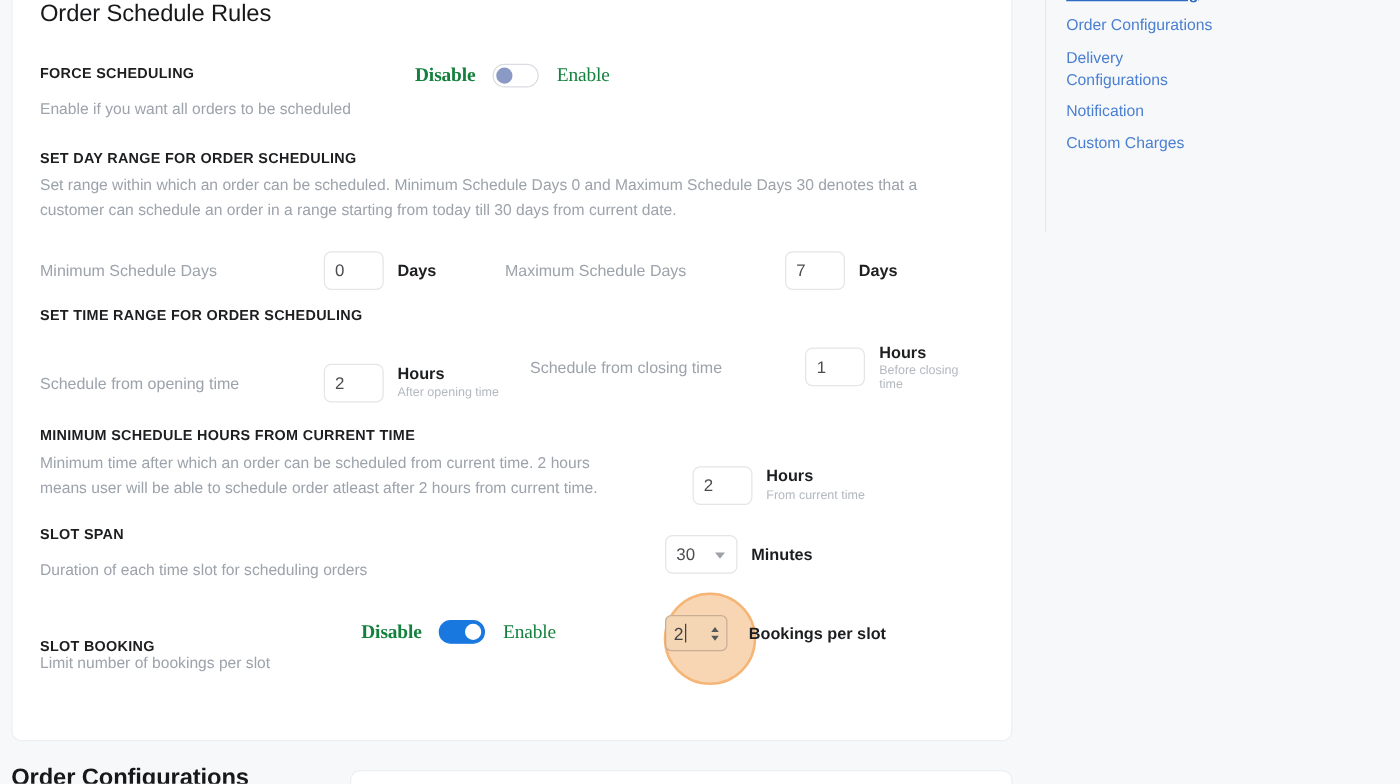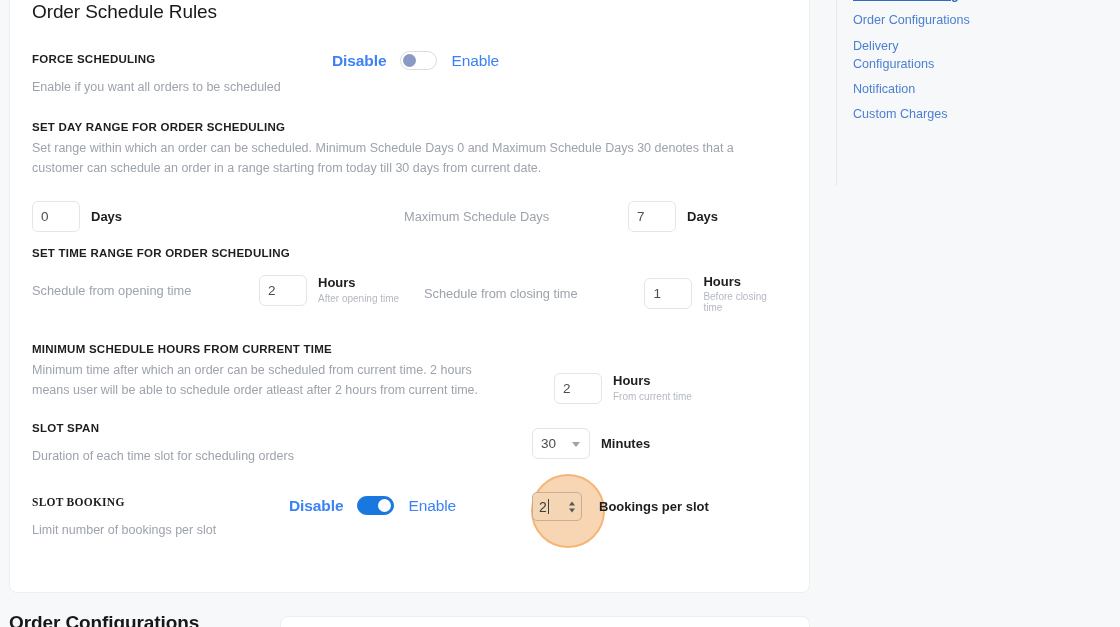--- a/index.html
+++ b/index.html
@@ -85,22 +85,23 @@
 
   
   .toggle-group {
     display: flex;
     align-items: center;
     gap: 14px;
   }
   .tg-label {
     font-size: 15.5px;
     font-weight: 700;
-    color: #3b82f6;
+    color: #15803d;
     letter-spacing: -0.1px;
+    font-family: Liberation Serif, serif;
   }
 
   .switch {
     position: relative;
     width: 37px;
     height: 19px;
     border-radius: 19px;
     background: #ffffff;
     border: 1px solid #d9dce1;
     flex: none;
@@ -231,21 +232,21 @@
     top: 50%;
     margin-top: -2px;
     width: 0; height: 0;
     border-left: 4px solid transparent;
     border-right: 4px solid transparent;
     border-top: 5px solid #9ea3a9;
   }
 
   
   .sec-slotbooking { margin-top: 24px; position: relative; height: 60px; }
-  .sec-slotbooking .sec-head { position: absolute; left: 22px; top: 0; font-family: Liberation Serif, serif; }
+  .sec-slotbooking .sec-head { position: absolute; left: 22px; top: 16px; }
   .sec-slotbooking .sec-desc { position: absolute; left: 22px; top: 19px; }
 
   .booking-toggle {
     position: absolute;
     left: 279px;
     top: 0px;
   }
   .booking-toggle .tg-label:first-child { font-weight: 700; }
   .booking-toggle .tg-label:last-child  { font-weight: 400; }
 
@@ -390,36 +391,37 @@
           <span class="tg-label">Enable</span>
         </div>
       </div>
 
       <div class="section sec-dayrange">
         <div class="sec-head">SET DAY RANGE FOR ORDER SCHEDULING</div>
         <div class="sec-desc">Set range within which an order can be scheduled. Minimum Schedule Days 0 and Maximum Schedule Days 30 denotes that a customer can schedule an order in a range starting from today till 30 days from current date.</div>
 
         <div class="field-row">
           <div class="field" style="left:0; top:0;">
+            <span class="f-label" style="width:216px;">Minimum Schedule Days</span>
             <input class="inp" type="text" value="0" style="">
             <span class="unit">Days</span>
           </div>
           <div class="field" style="left:372px; top:0;">
             <span class="f-label" style="width:213px;">Maximum Schedule Days</span>
             <input class="inp" type="text" value="7" style="">
             <span class="unit">Days</span>
           </div>
         </div>
       </div>
 
       <div class="section" style="">
         <div class="sec-head">SET TIME RANGE FOR ORDER SCHEDULING</div>
 
         <div class="field-row" style="margin-top:16px;">
-          <div class="field" style="left:0; top:0;justify-content:center;">
+          <div class="field" style="left:0; top:16px;justify-content:center;">
             <span class="f-label" style="width:216px;">Schedule from opening time</span>
             <input class="inp" type="text" value="2" style="">
             <span class="unit-stack">
               <span class="u-main">Hours</span>
               <span class="u-sub">After opening time</span>
             </span>
           </div>
           <div class="field" style="left:392px; top:0;justify-content:flex-end;">
             <span class="f-label" style="width:213px;">Schedule from closing time</span>
             <input class="inp" type="text" value="1" style="">

